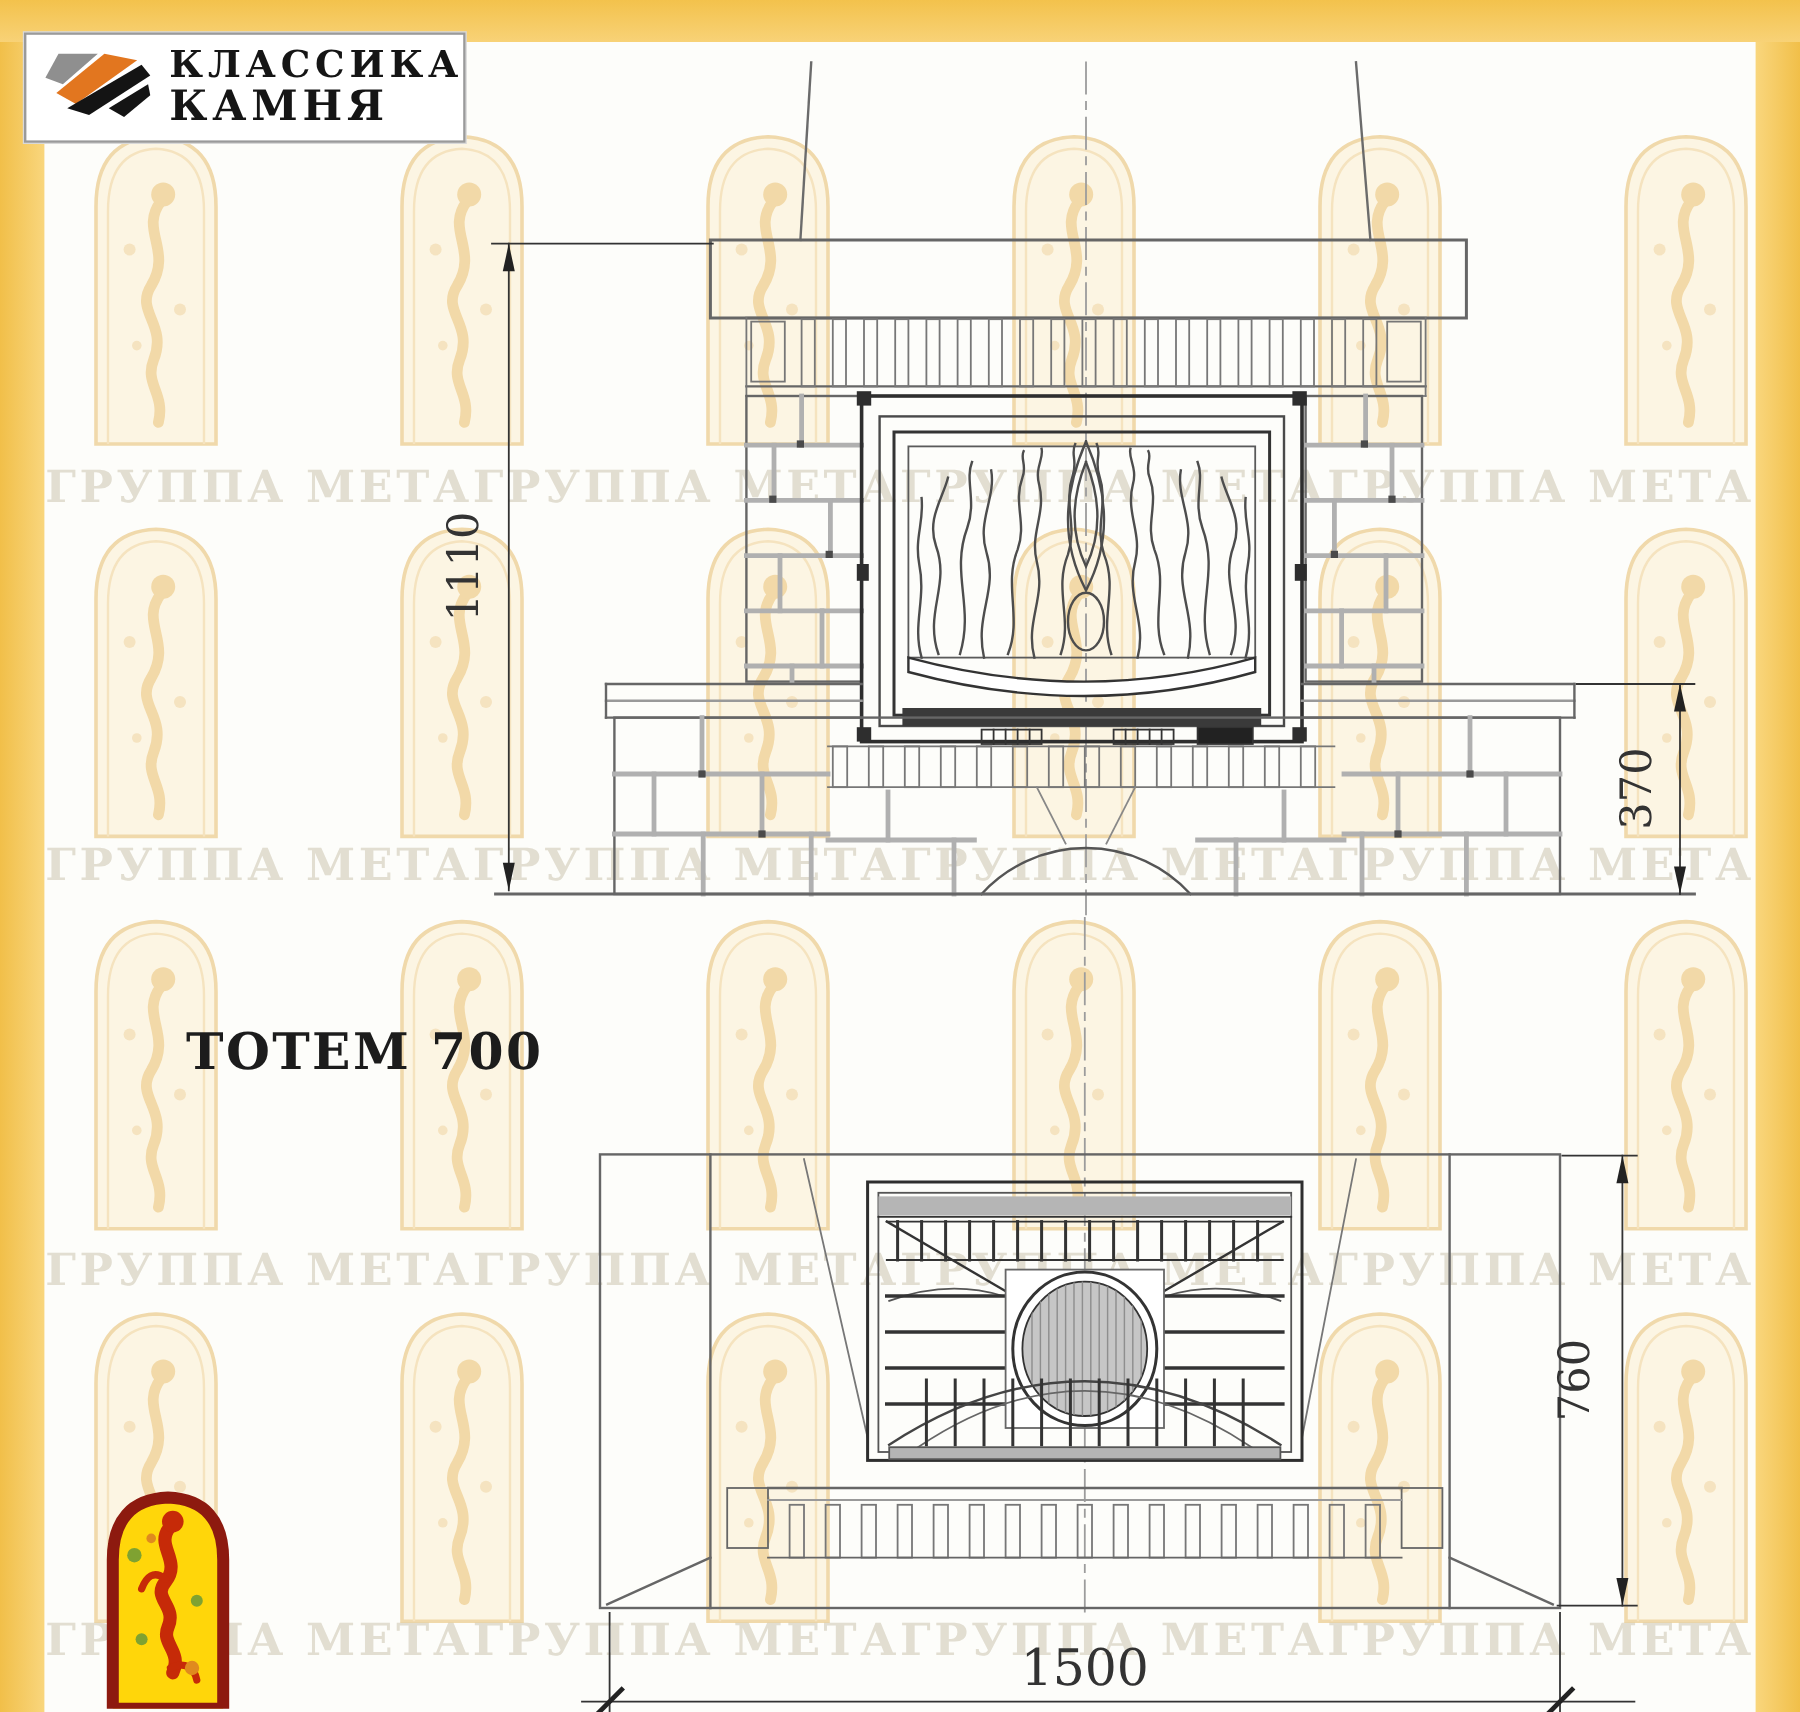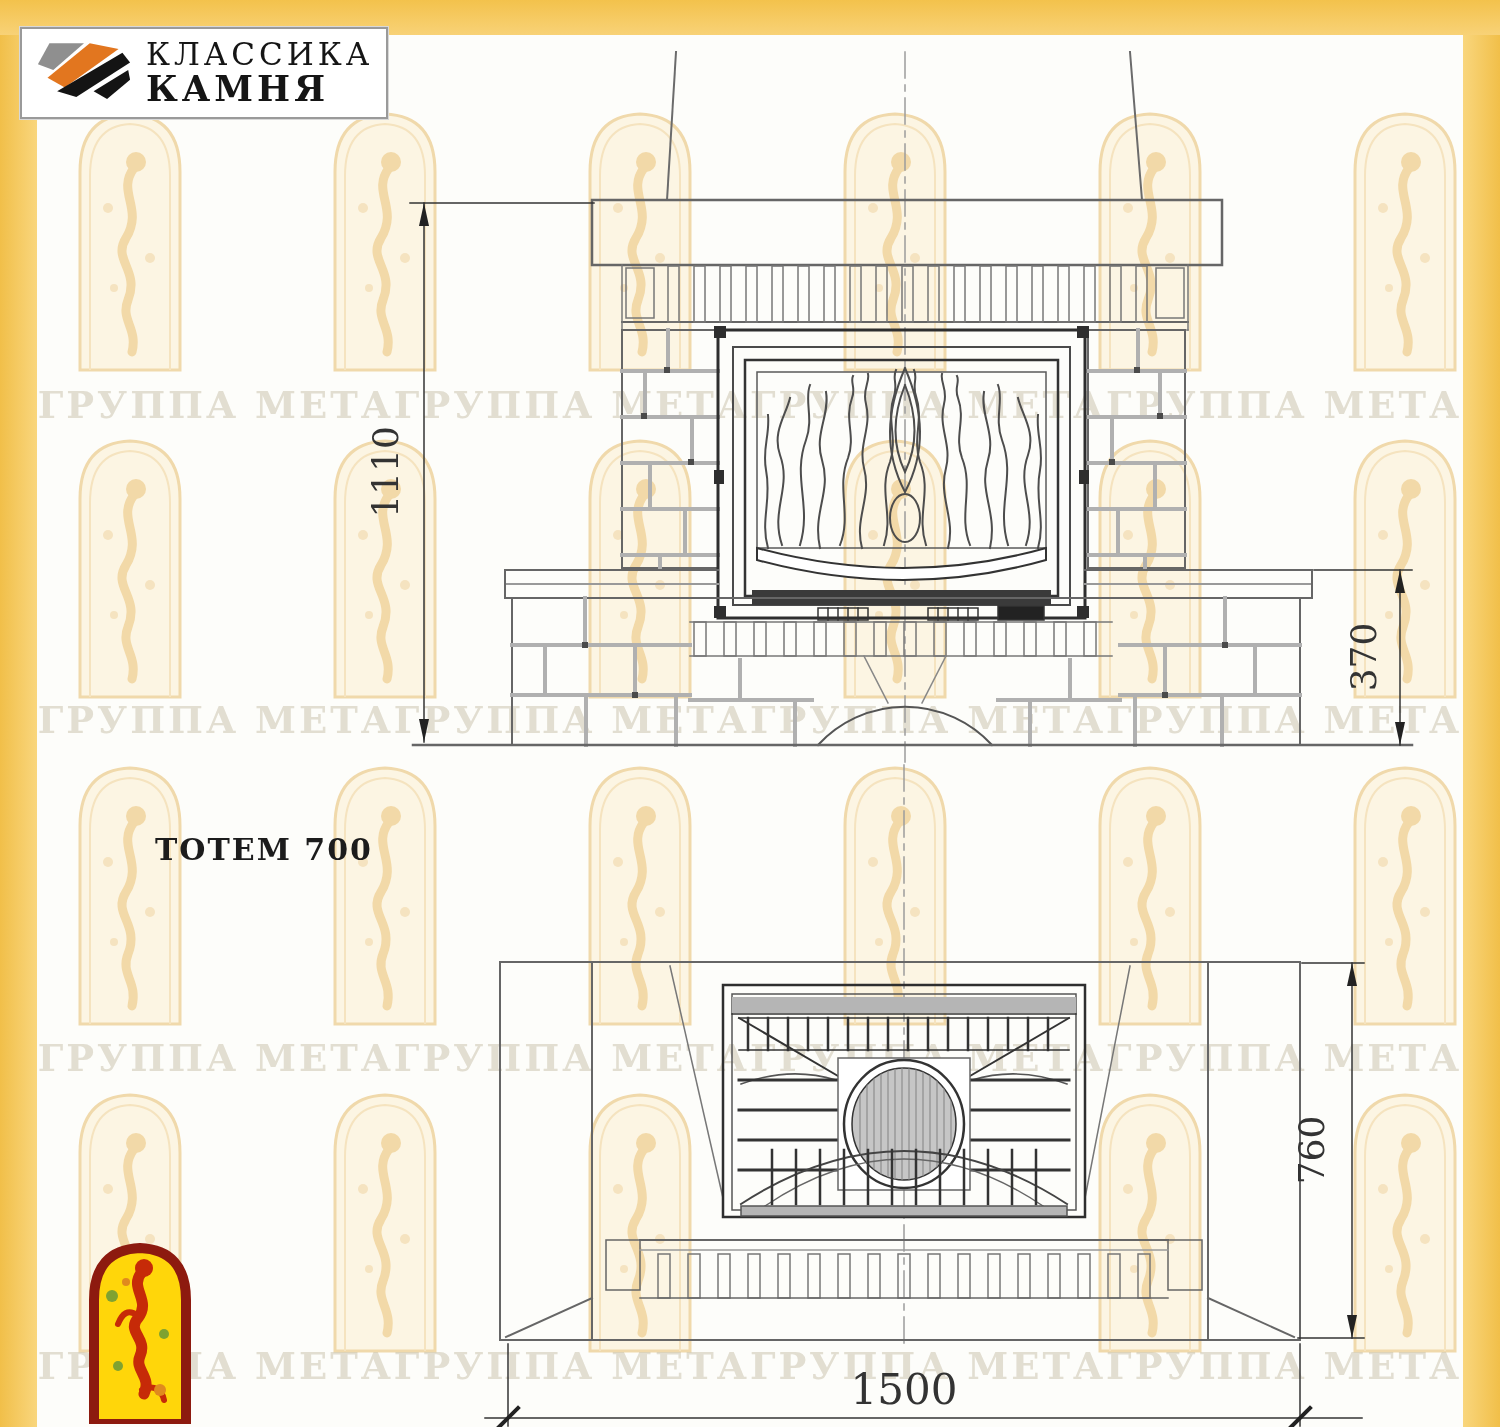--- a/index.html
+++ b/index.html
@@ -20,26 +20,26 @@
     font-family:"DejaVu Serif", serif;font-weight:bold;font-size:37px;letter-spacing:3px;
     color:rgba(186,174,148,0.40);text-align:center;
   }
   
   .logo-box{
     left:20px;top:27px;width:368px;height:92px;background:#ffffff;
     border:2px solid #9a9a9a;box-shadow:0 0 0 1px #d8d8d8;z-index:7;
     display:flex;align-items:center;gap:14px;padding-left:14px;box-sizing:border-box;
   }
   .logo-text{font-family:"DejaVu Serif", serif;color:#151515;line-height:1.02;}
-  .logo-text .l1{font-size:31px;font-weight:normal;letter-spacing:4px;}
+  .logo-text .l1{font-size:31px;font-weight:bold;letter-spacing:4px;}
   .logo-text .l2{font-size:35px;font-weight:bold;letter-spacing:4px;}
   
   .model-title{
-    left:155px;top:832px;z-index:5;
-    font-family:"DejaVu Serif", serif;font-weight:bold;font-size:30px;
+    left:155px;top:852px;z-index:5;
+    font-family:"DejaVu Serif", serif;font-weight:bold;font-size:42px;
     letter-spacing:2px;color:#1c1c1c;
   }
   .drawing{z-index:4;}
   .emblem{z-index:7;}
 </style>
 </head>
 <body>
 
 <svg class="abs wm-svg" width="1500" height="1427" viewBox="0 0 1500 1427">
   <defs>

